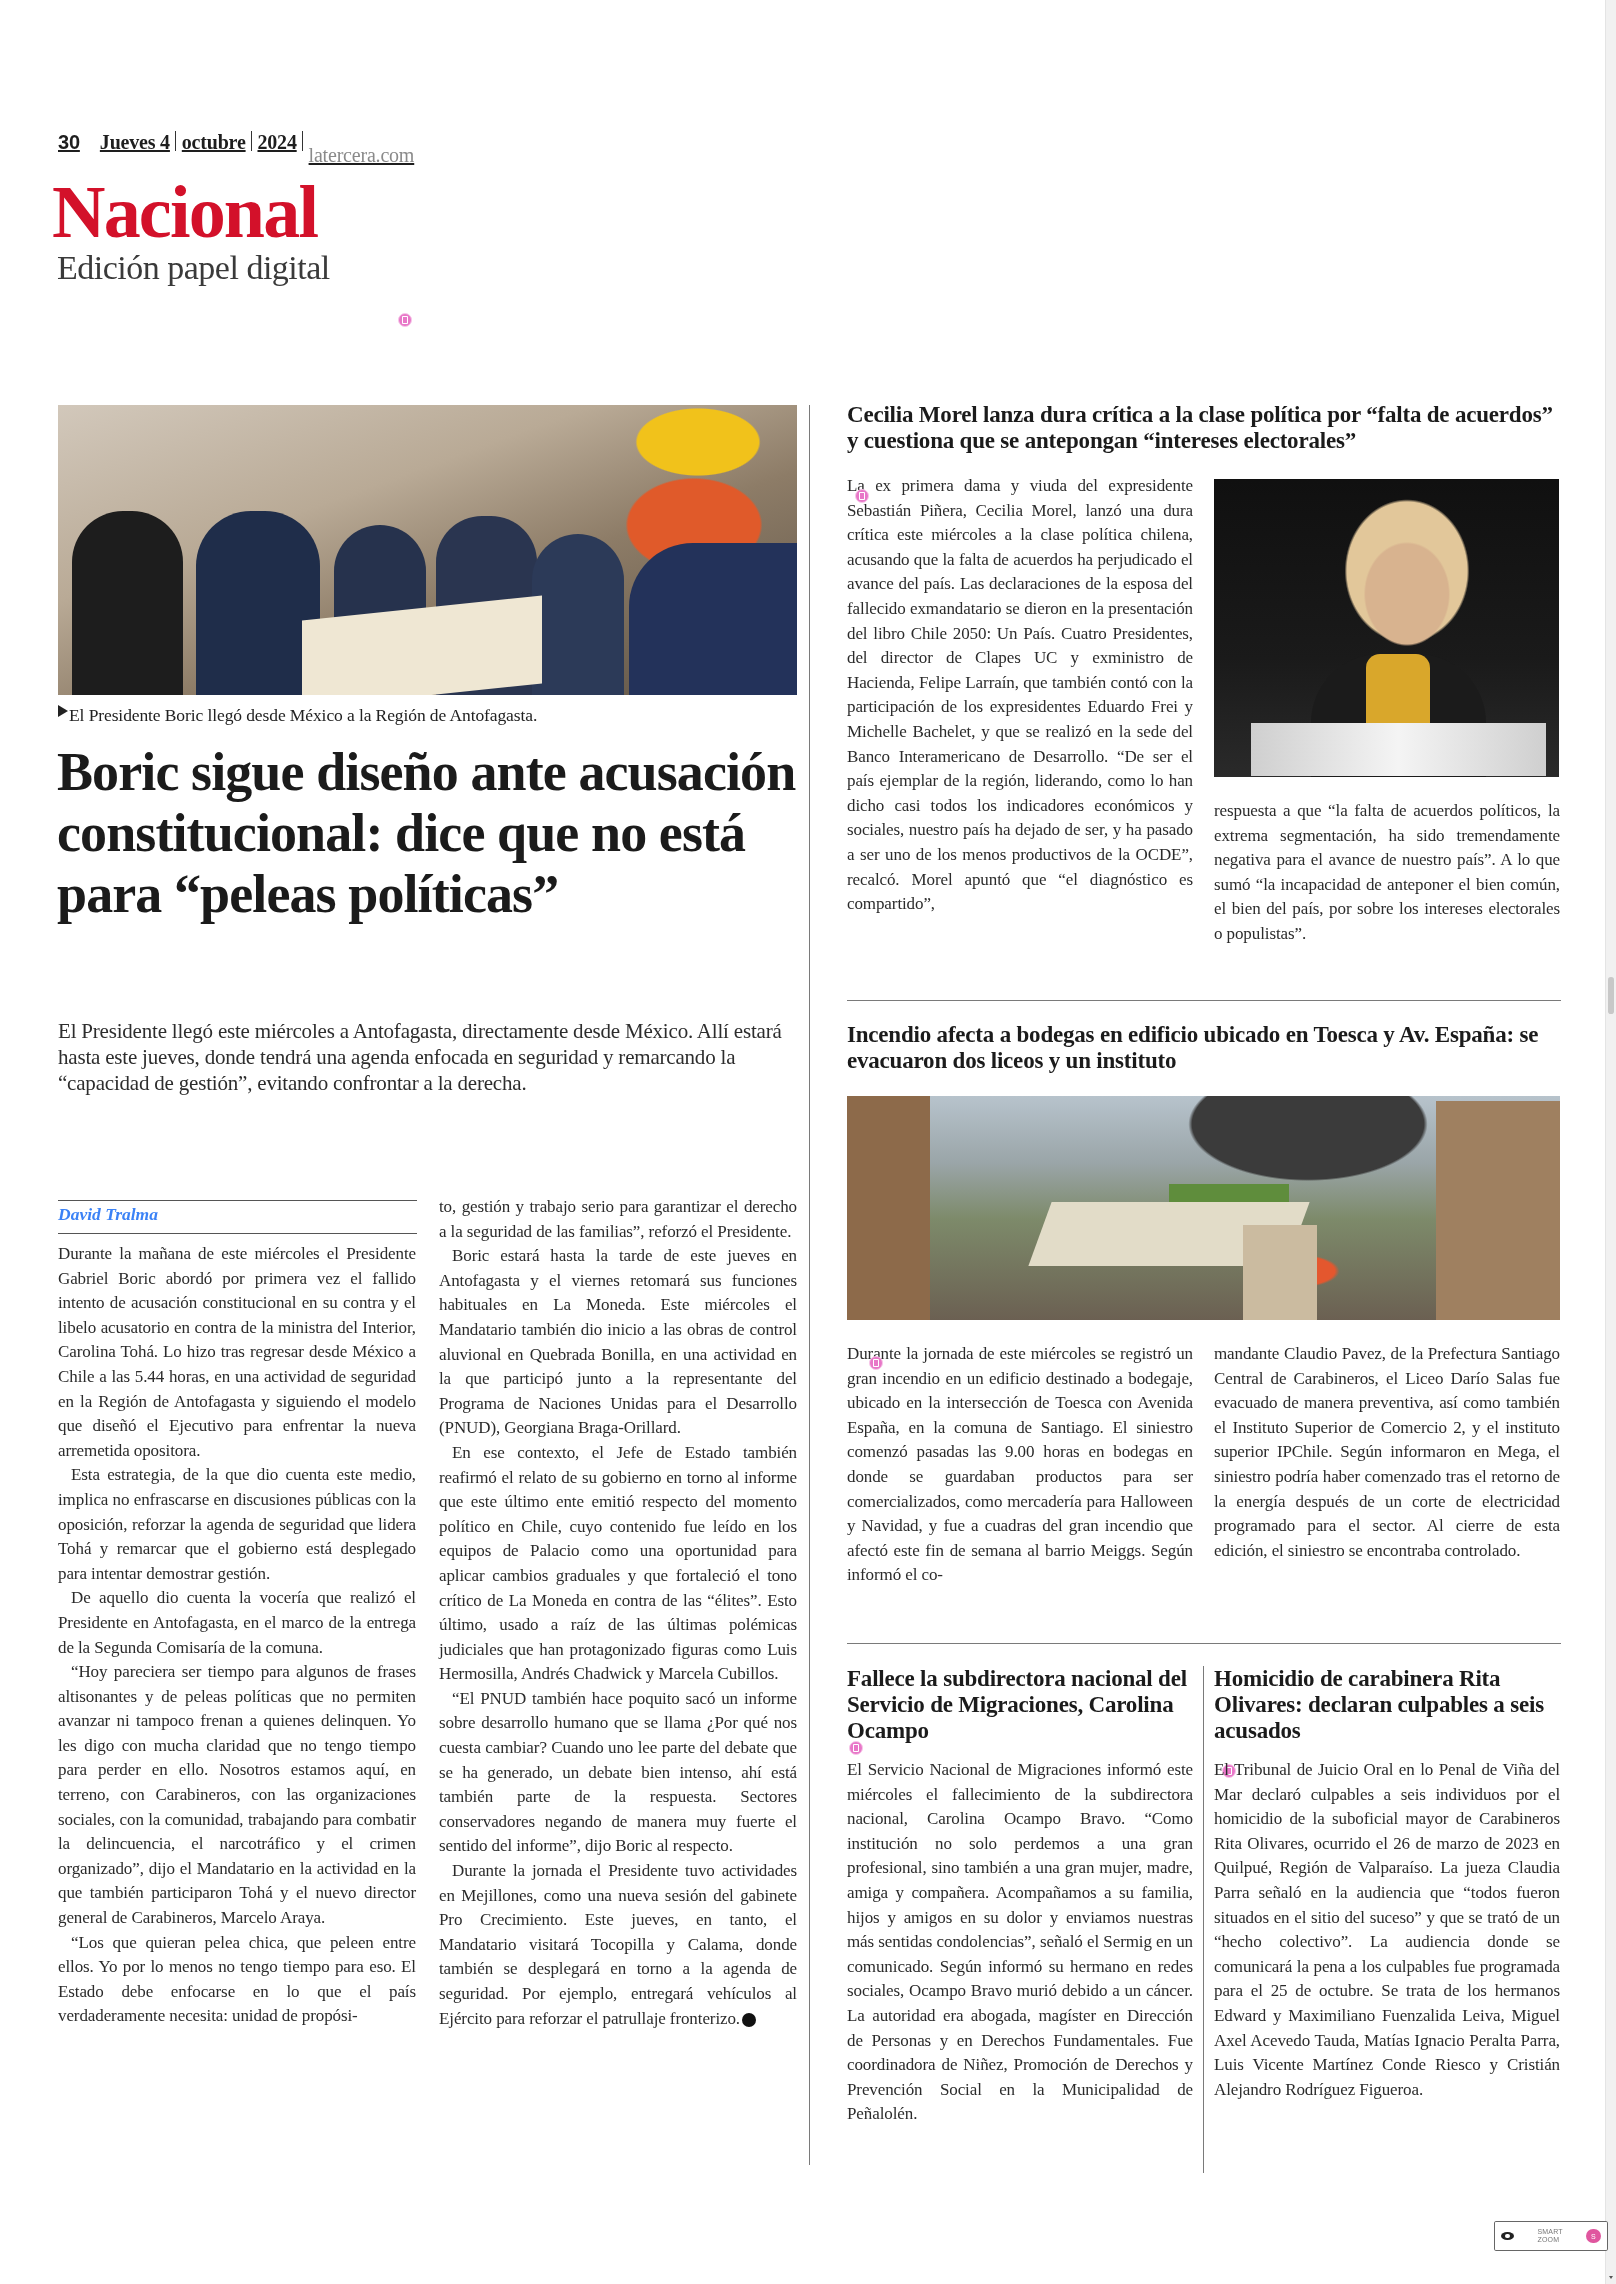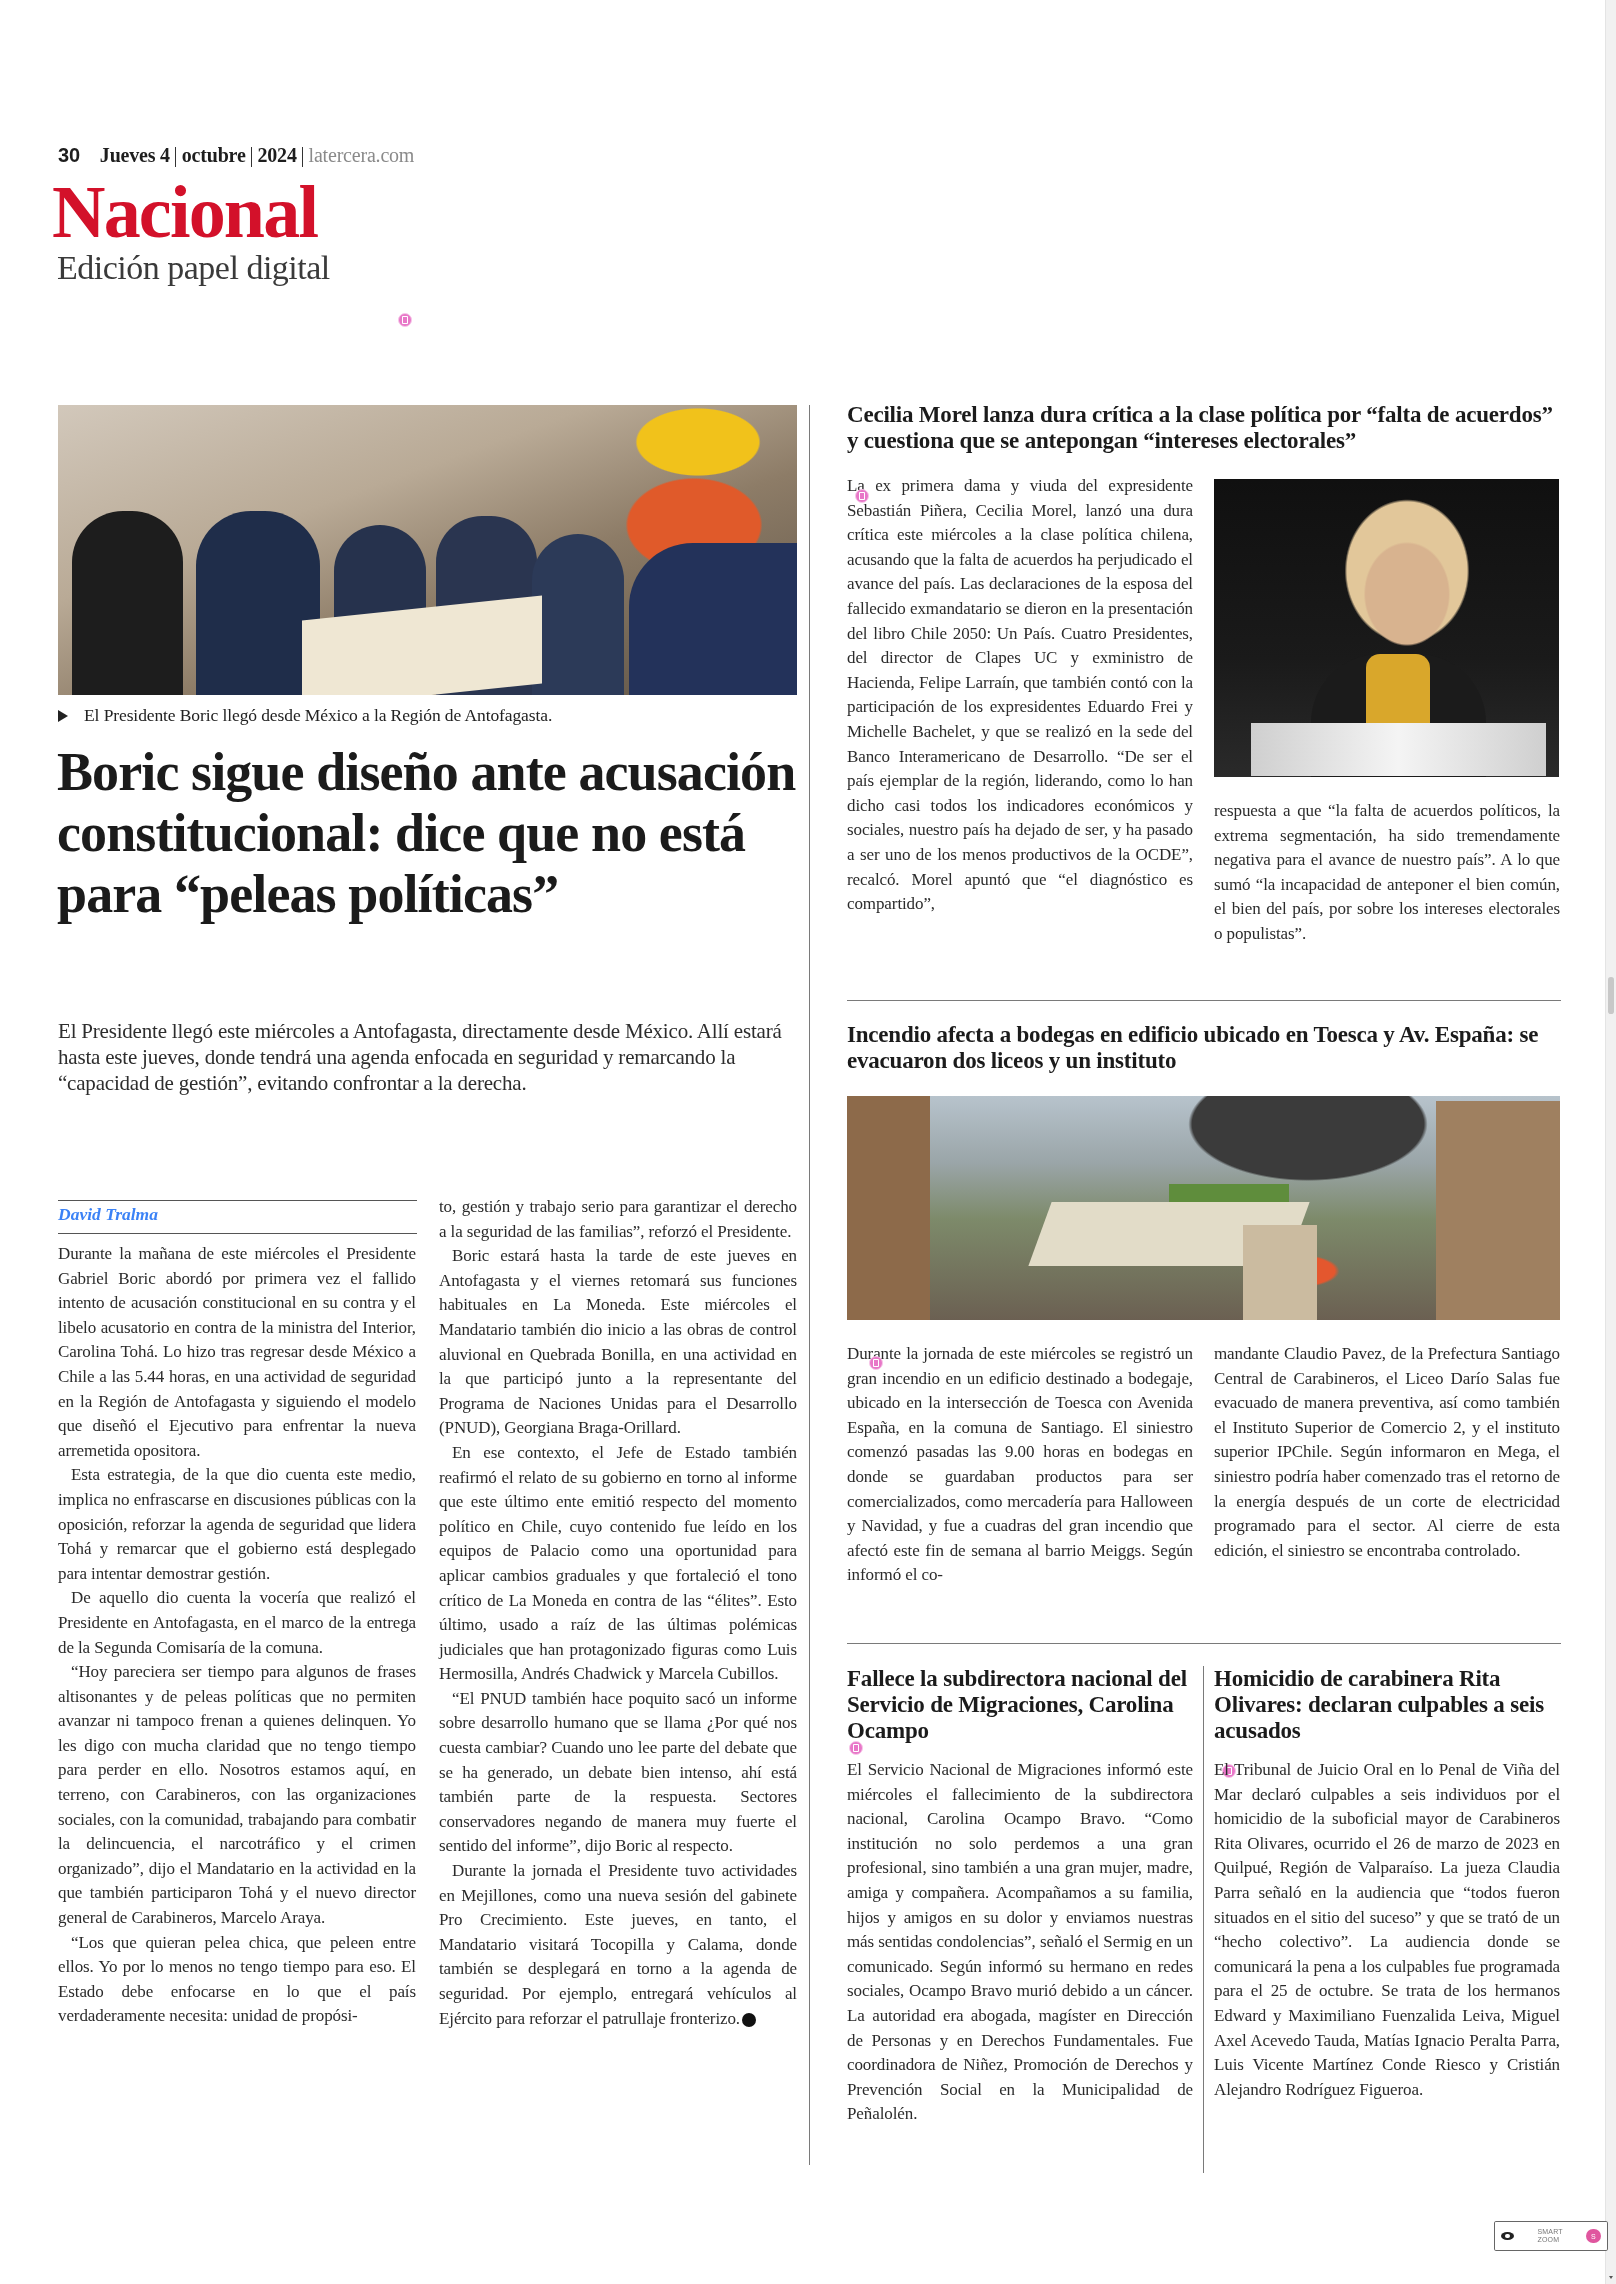--- a/index.html
+++ b/index.html
@@ -6,21 +6,21 @@
   html, body { width: 1616px; height: 2284px; background: #ffffff; overflow: hidden; }
   body { position: relative; font-family: "Liberation Serif", "DejaVu Serif", serif; color: #1e1e1e; }
   .abs { position: absolute; }
 
   
   .scroll-track { position: absolute; right: 0; top: 0; width: 11px; height: 2284px; background: #f1f1f1; border-left: 0.5px solid #e4e4e4; }
   .scroll-thumb { position: absolute; right: 1.8px; top: 977px; width: 6.4px; height: 37px; background: #c8c8c8; border-radius: 2.8px; }
   .scroll-arrow-down { position: absolute; right: 2.8px; bottom: 4.6px; width: 0; height: 0; border-left: 2.8px solid transparent; border-right: 2.8px solid transparent; border-top: 3.7px solid #555; }
 
   
-  .folio { left: 58px; top: 131px; font-size: 20px; font-weight: bold; display: flex; align-items: flex-end; gap: 0; letter-spacing: -0.2px; }
+  .folio { left: 58px; top: 131px; font-size: 20px; font-weight: bold; display: flex; align-items: flex-start; gap: 0; letter-spacing: -0.2px; text-decoration: underline; }
   .folio .pg { font-family: "Liberation Sans", sans-serif; font-weight: bold; margin-right: 20px; }
   .folio .sep { display: inline-block; width: 0.9px; height: 20px; background: #333; margin: 0 5.5px; }
   .folio .site { color: #8a8a8a; font-weight: normal; margin-top: 13px; }
   .section-title { left: 52px; top: 175px; font-size: 74px; font-weight: bold; color: #d3112a; letter-spacing: -1.8px; line-height: 1; }
   .section-sub { left: 57px; top: 249px; font-size: 34px; color: #3a3a3a; letter-spacing: -0.5px; }
 
   
   .marker { position: absolute; width: 14px; height: 14px; border-radius: 50%; background: #e877c8; border: 1.4px solid #f7c8ea; display: flex; align-items: center; justify-content: center; }
   .marker::after { content: ""; width: 4.6px; height: 5.5px; border: 0.9px solid #fff; border-radius: 0.9px; }
 
@@ -51,21 +51,21 @@
     background:
       radial-gradient(ellipse 193px 92px at 461px 28px, #3b3b3b 0 60%, transparent 62%),
       radial-gradient(ellipse 92px 37px at 451px 175px, #e4572e 0 40%, transparent 45%),
       linear-gradient(180deg, #b7c3cc 0%, #9aa5a8 30%, #7d8a6a 55%, #6b6052 100%); }
   .photo-fire .bldg-l { position:absolute; left:0; top:0; width:83px; height:224px; background:#8d6a4a; }
   .photo-fire .bldg-r { position:absolute; right:0; top:4.6px; width:124px; height:219px; background:#9f8060; }
   .photo-fire .roof { position:absolute; left:193px; top:106px; width:258px; height:64px; background:#e2dcc8; transform:skewX(-20deg); }
   .photo-fire .field { position:absolute; left:322px; top:88px; width:120px; height:37px; background:#5f8d3c; }
   .photo-fire .church { position:absolute; left:396px; top:129px; width:74px; height:95px; background:#cbbba0; }
 
-  .caption { left: 58px; top: 705px; font-size: 17.5px; color: #222; display:flex; align-items:center; gap: 16px; letter-spacing:-0.1px; }
+  .caption { left: 58px; top: 705px; font-size: 17.5px; color: #222; display:flex; align-items:flex-start; gap: 1px; letter-spacing:-0.1px; }
   .caption .tri { width:0; height:0; border-top: 6.4px solid transparent; border-bottom: 6.4px solid transparent; border-left: 10px solid #222; }
 
   .main-headline { left: 57px; top: 742px; width: 746px; font-size: 54px; line-height: 61px; font-weight: bold; color: #1b1b1b; letter-spacing: -0.9px; }
   .deck { left: 58px; top: 1018px; width: 756px; font-size: 21px; line-height: 26px; color: #2d2d2d; letter-spacing: -0.2px; }
 
   .byline-rule-top { left: 58px; top: 1200px; width: 359px; height: 1.4px; background: #555; }
   .byline { left: 58px; top: 1204px; font-size: 17.5px; font-style: italic; font-weight: bold; color: #3b82f6; font-family: Liberation Serif, serif; }
   .byline-rule-bot { left: 58px; top: 1233px; width: 359px; height: 1.4px; background: #555; }
 
   .body-col { position: absolute; font-size: 17px; line-height: 24.6px; color: #2b2b2b; text-align: justify; hyphens: auto; letter-spacing: -0.1px; }

